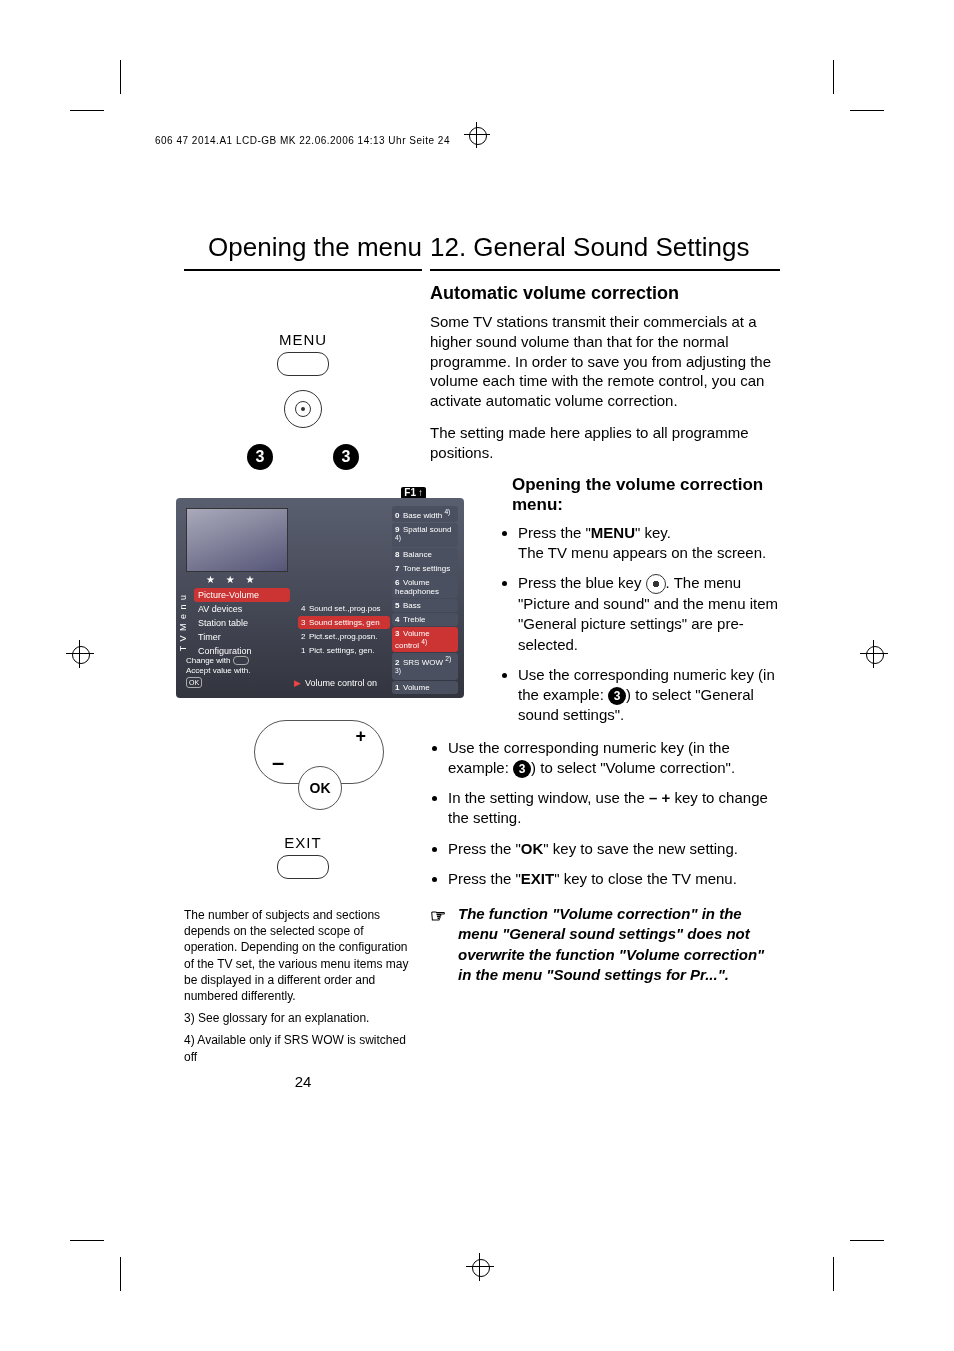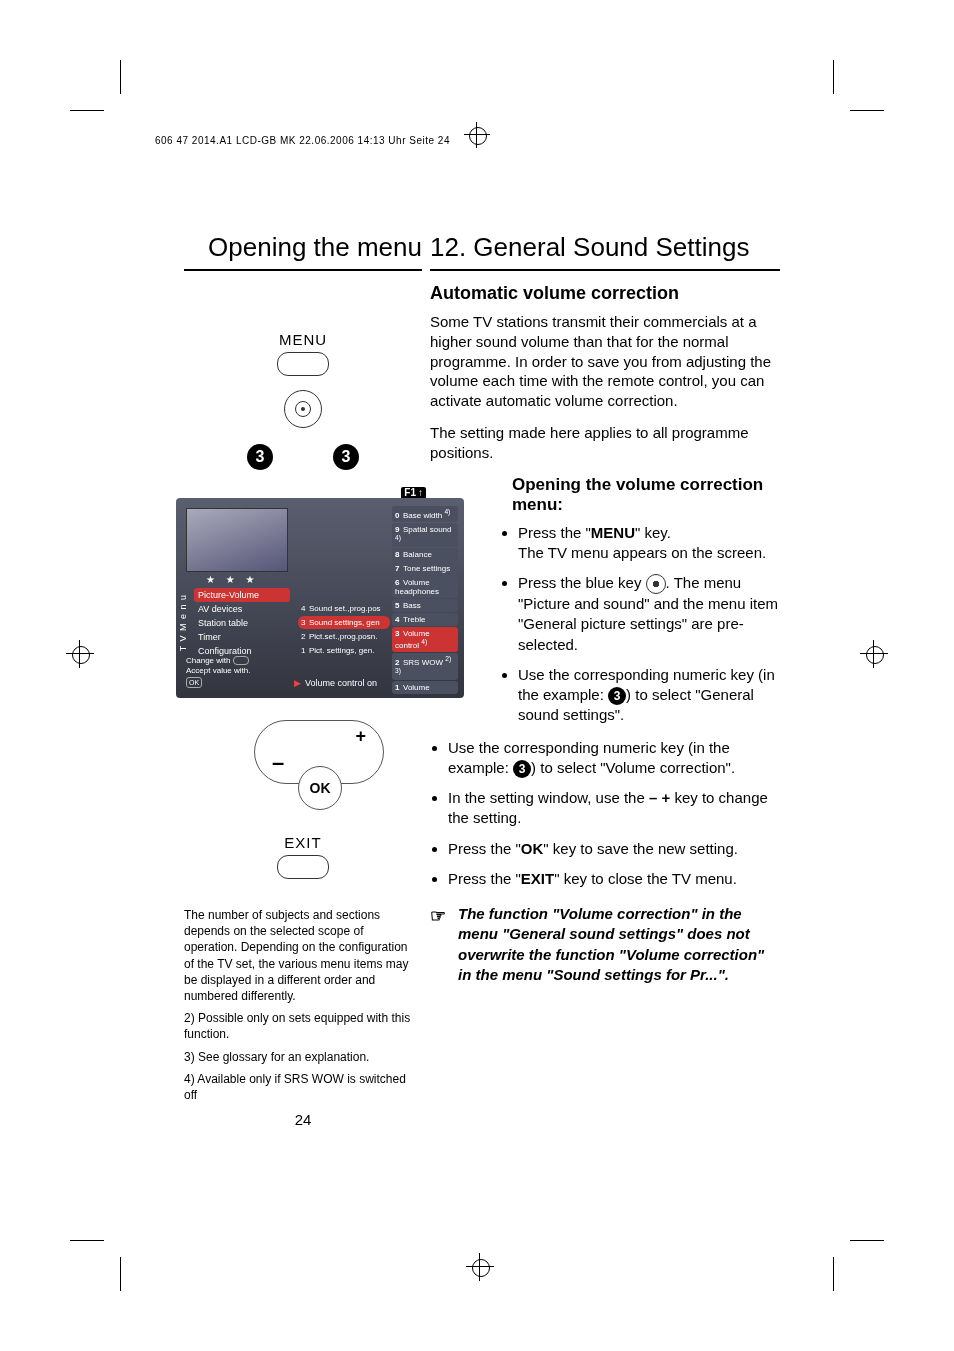--- a/index.html
+++ b/index.html
@@ -195,21 +195,21 @@
   .osd .vert-tab {
     position:absolute; left:2px; top:96px;
     writing-mode: vertical-rl; transform: rotate(180deg);
     font-size:9px; letter-spacing:1px;
   }
   .osd .mid-menu {
     position:absolute; left:122px; top:104px; width:92px; font-size:8px;
   }
   .osd .mid-menu div{padding:2px 3px; border-radius:3px; margin-bottom:1px;}
   .osd .mid-menu .num{color:#fff;display:inline-block;width:8px;}
-  .osd .mid-menu .hl{background:#c33;border-radius:6px;}
+  .osd .mid-menu .hl{background:#c33;}
   .osd .right-menu {
     position:absolute; right:6px; top:8px; width:66px; font-size:8px;
   }
   .osd .right-menu .row{padding:2px 3px; border-radius:3px; margin-bottom:1px; background:#4a5060;}
   .osd .right-menu .row .rn{display:inline-block;width:8px;font-weight:bold;}
   .osd .right-menu .hl{background:#c33;}
   .osd .f1tab{
     position:absolute; right:38px; top:-11px;
     background:#000; color:#fff; padding:0 3px; font-size:10px; font-weight:bold;
     border-radius:2px 2px 0 0;
@@ -350,21 +350,20 @@
       <div class="okcircle">OK</div>
     </div>
 
     <div class="exit-block">
       <div>EXIT</div>
       <div class="pill-btn" style="margin-top:4px;"></div>
     </div>
 
     <div class="fineprint">
       <p>The number of subjects and sections depends on the selected scope of operation. Depending on the configuration of the TV set, the various menu items may be displayed in a different order and numbered differently.</p>
-      <p>2) Possible only on sets equipped with this function.</p>
       <p>3) See glossary for an explanation.</p>
       <p>4) Available only if SRS WOW is switched off</p>
     </div>
 
     <div class="page-num">24</div>
   </div>
 
   <div class="right-col">
     <div class="title-right">12. General Sound Settings</div>
     <hr class="title-rule">

